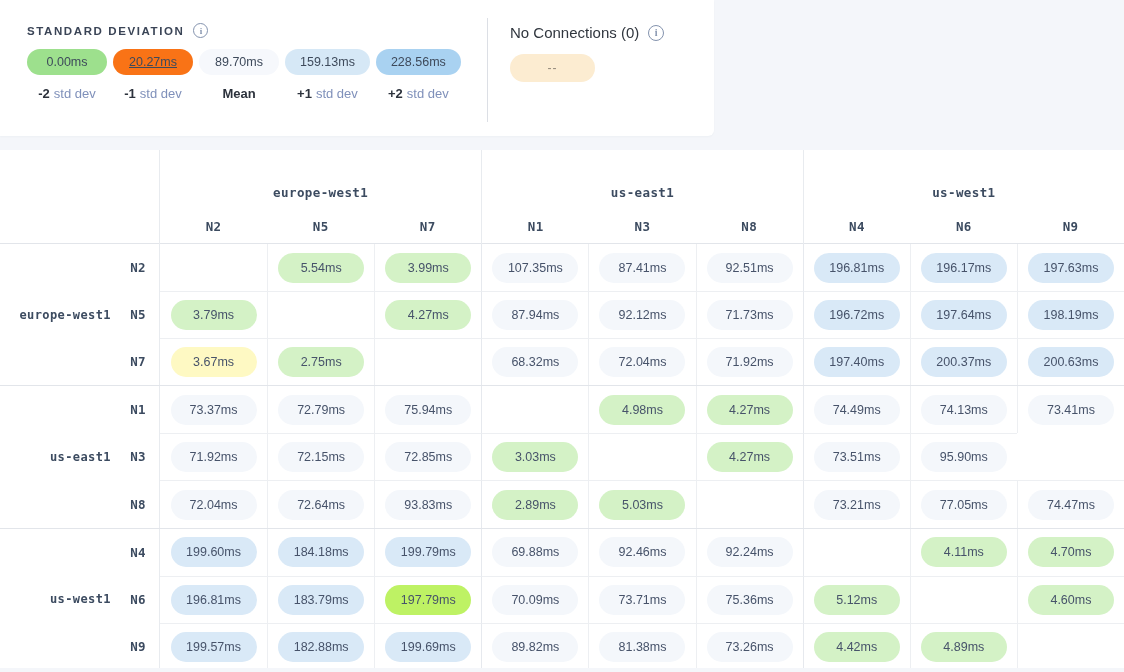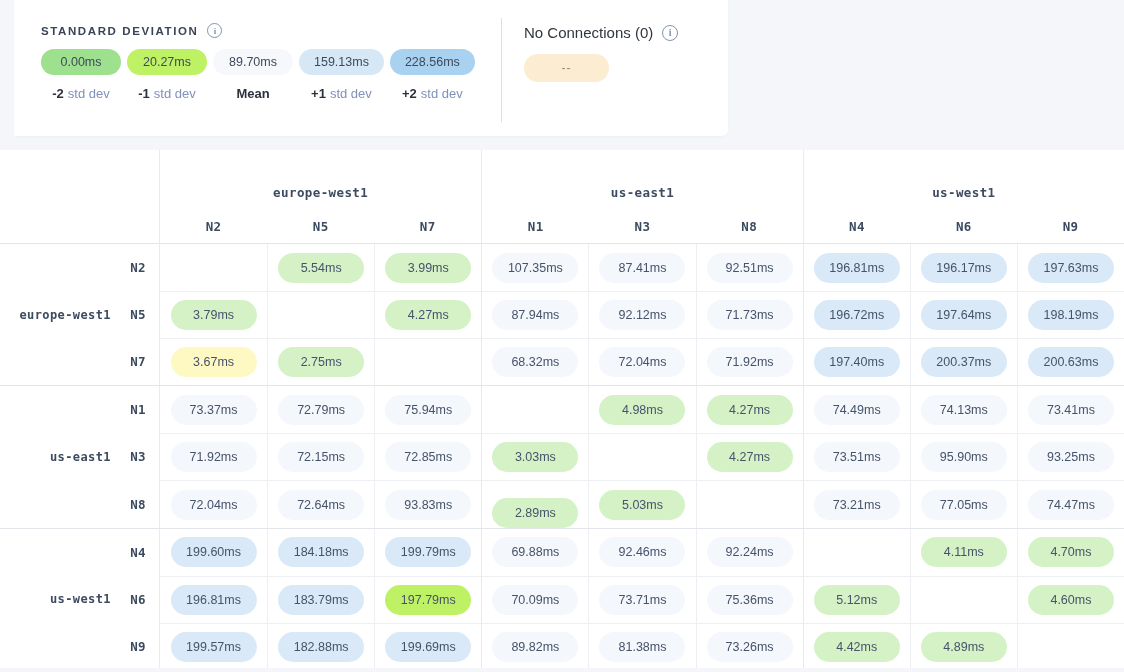--- a/index.html
+++ b/index.html
@@ -7,21 +7,21 @@
   body {
     position: relative;
     overflow: hidden;
     background: #f4f6fa;
     font-family: "Liberation Sans", sans-serif;
     -webkit-font-smoothing: antialiased;
   }
 
   
   .legend-card {
-    position: absolute; left: 14px; top: 0;
+    position: absolute; left: 0; top: 0;
     width: 714px; height: 136px;
     background: #ffffff;
     border-radius: 0 0 6px 0;
     box-shadow: 0 1px 2px rgba(40,50,70,.03);
   }
   .legend-inner { position: absolute; left: 27px; top: 23px; }
   .legend-title-row { display: flex; align-items: center; gap: 9px; }
   .legend-title {
     font-size: 11.5px; font-weight: 700; letter-spacing: 1.6px;
     color: #3a4456;
@@ -121,21 +121,21 @@
     <div class="legend-title-row">
       <span class="legend-title">STANDARD DEVIATION</span>
       <span class="info-icon">i</span>
     </div>
     <div class="legend-steps" id="legend-steps">
         <div class="legend-step">
           <span class="legend-pill" style="background: rgb(157, 224, 141);">0.00ms</span>
           <div class="legend-step-label"><span class="b">-2</span><span class="r">std dev</span></div>
         </div>
         <div class="legend-step">
-          <span class="legend-pill" style="background: #bef264;">20.27ms</span>
+          <span class="legend-pill" style="background: #f97316; text-decoration: underline;">20.27ms</span>
           <div class="legend-step-label"><span class="b">-1</span><span class="r">std dev</span></div>
         </div>
         <div class="legend-step">
           <span class="legend-pill" style="background: rgb(246, 248, 252);">89.70ms</span>
           <div class="legend-step-label"><span class="b">Mean</span></div>
         </div>
         <div class="legend-step">
           <span class="legend-pill" style="background: rgb(214, 232, 246);">159.13ms</span>
           <div class="legend-step-label"><span class="b">+1</span><span class="r">std dev</span></div>
         </div>
@@ -314,33 +314,30 @@
         <div class="cell bl bt" style="grid-area: 2 / 6;"></div>
         <div class="cell bl bt" style="grid-area: 2 / 7;">
           <span class="pill" style="background: rgb(212, 242, 198);">4.27ms</span>
         </div>
         <div class="cell gb bt" style="grid-area: 2 / 8;">
           <span class="pill" style="background: rgb(244, 247, 251);">73.51ms</span>
         </div>
         <div class="cell bl bt" style="grid-area: 2 / 9;">
           <span class="pill" style="background: rgb(244, 247, 251);">95.90ms</span>
         </div>
-        <div class="cell bl bt" style="grid-area: 2 / 10;">
-          <span class="pill" style="background: rgb(244, 247, 251);">93.25ms</span>
-        </div>
         <div class="cell bt" style="grid-area: 3 / 2;">
           <span class="pill" style="background: rgb(244, 247, 251);">72.04ms</span>
         </div>
         <div class="cell bl bt" style="grid-area: 3 / 3;">
           <span class="pill" style="background: rgb(244, 247, 251);">72.64ms</span>
         </div>
         <div class="cell bl bt" style="grid-area: 3 / 4;">
           <span class="pill" style="background: rgb(244, 247, 251);">93.83ms</span>
         </div>
-        <div class="cell gb bt" style="grid-area: 3 / 5; align-items: flex-end;">
+        <div class="cell gb bt" style="grid-area: 3 / 5;">
           <span class="pill" style="background: rgb(212, 242, 198);">2.89ms</span>
         </div>
         <div class="cell bl bt" style="grid-area: 3 / 6;">
           <span class="pill" style="background: rgb(212, 242, 198);">5.03ms</span>
         </div>
         <div class="cell bl bt" style="grid-area: 3 / 7;"></div>
         <div class="cell gb bt" style="grid-area: 3 / 8;">
           <span class="pill" style="background: rgb(244, 247, 251);">73.21ms</span>
         </div>
         <div class="cell bl bt" style="grid-area: 3 / 9;">

